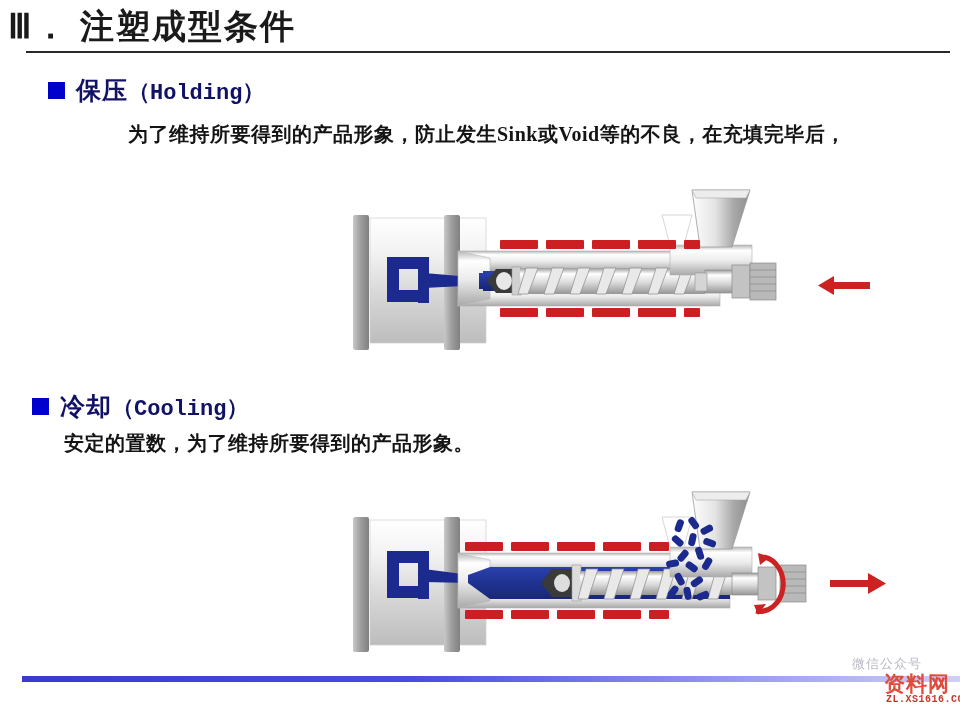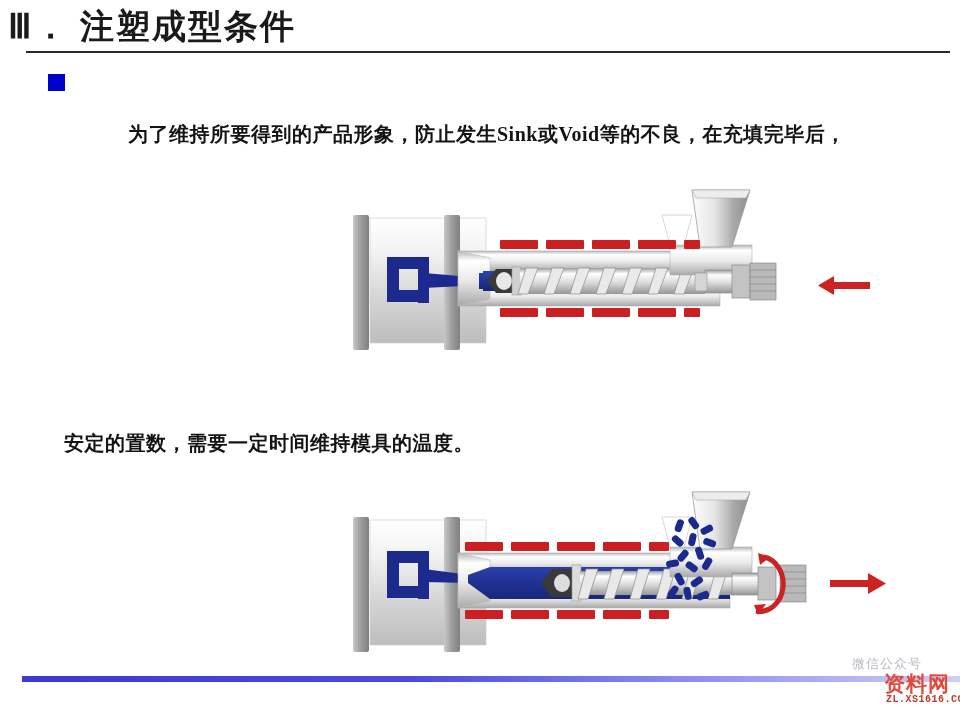--- a/index.html
+++ b/index.html
@@ -78,20 +78,21 @@
 </head>
 <body>
 
 <div class="slide">
 
   <div id="slide-title">Ⅲ． 注塑成型条件</div>
   <div id="title-rule"></div>
 
   <div class="section-head" style="left:48px;top:74px;">
     <span class="bullet-square"></span>
+    <span class="section-label"><span>保压</span><span class="en">（Holding）</span></span>
   </div>
 
   <div class="body-text" style="left:84px;top:119px;width:860px;margin-left:44px;">
     <div>为了维持所要得到的产品形象，防止发生Sink或Void等的不良，在充填完毕后，</div>
   </div>
 
   <div class="machine" style="left:340px;top:185px;width:620px;height:185px;">
     <svg width="620" height="185" viewBox="0 0 620 185" xmlns="http://www.w3.org/2000/svg">
       <defs>
         <linearGradient id="platenG1" x1="0" y1="0" x2="1" y2="0">
@@ -198,23 +199,27 @@
         <rect x="344" y="123" width="16" height="9" rx="1"></rect>
       </g>
 
       <g fill="#cc2222">
         <rect x="490" y="97" width="40" height="7"></rect>
         <path d="M478 100.5 L494 91 L494 110 Z"></path>
       </g>
     </svg>
   </div>
 
+  <div class="section-head" style="left:32px;top:390px;">
+    <span class="bullet-square"></span>
+    <span class="section-label"><span>冷却</span><span class="en">（Cooling）</span></span>
+  </div>
 
   <div class="body-text" style="left:64px;top:428px;width:890px;">
-    <div>安定的置数，需要一定时间维持模具的温度。</div>
+    <div>安定的置数，为了维持所要得到的产品形象。</div>
   </div>
 
   <div class="machine" style="left:340px;top:487px;width:620px;height:185px;">
     <svg width="620" height="185" viewBox="0 0 620 185" xmlns="http://www.w3.org/2000/svg">
       <defs>
         <linearGradient id="platenG2" x1="0" y1="0" x2="1" y2="0">
           <stop offset="0%" stop-color="#c9c9c9"></stop>
             <stop offset="45%" stop-color="#9f9f9f"></stop>
           <stop offset="100%" stop-color="#808080"></stop>
         </linearGradient>

